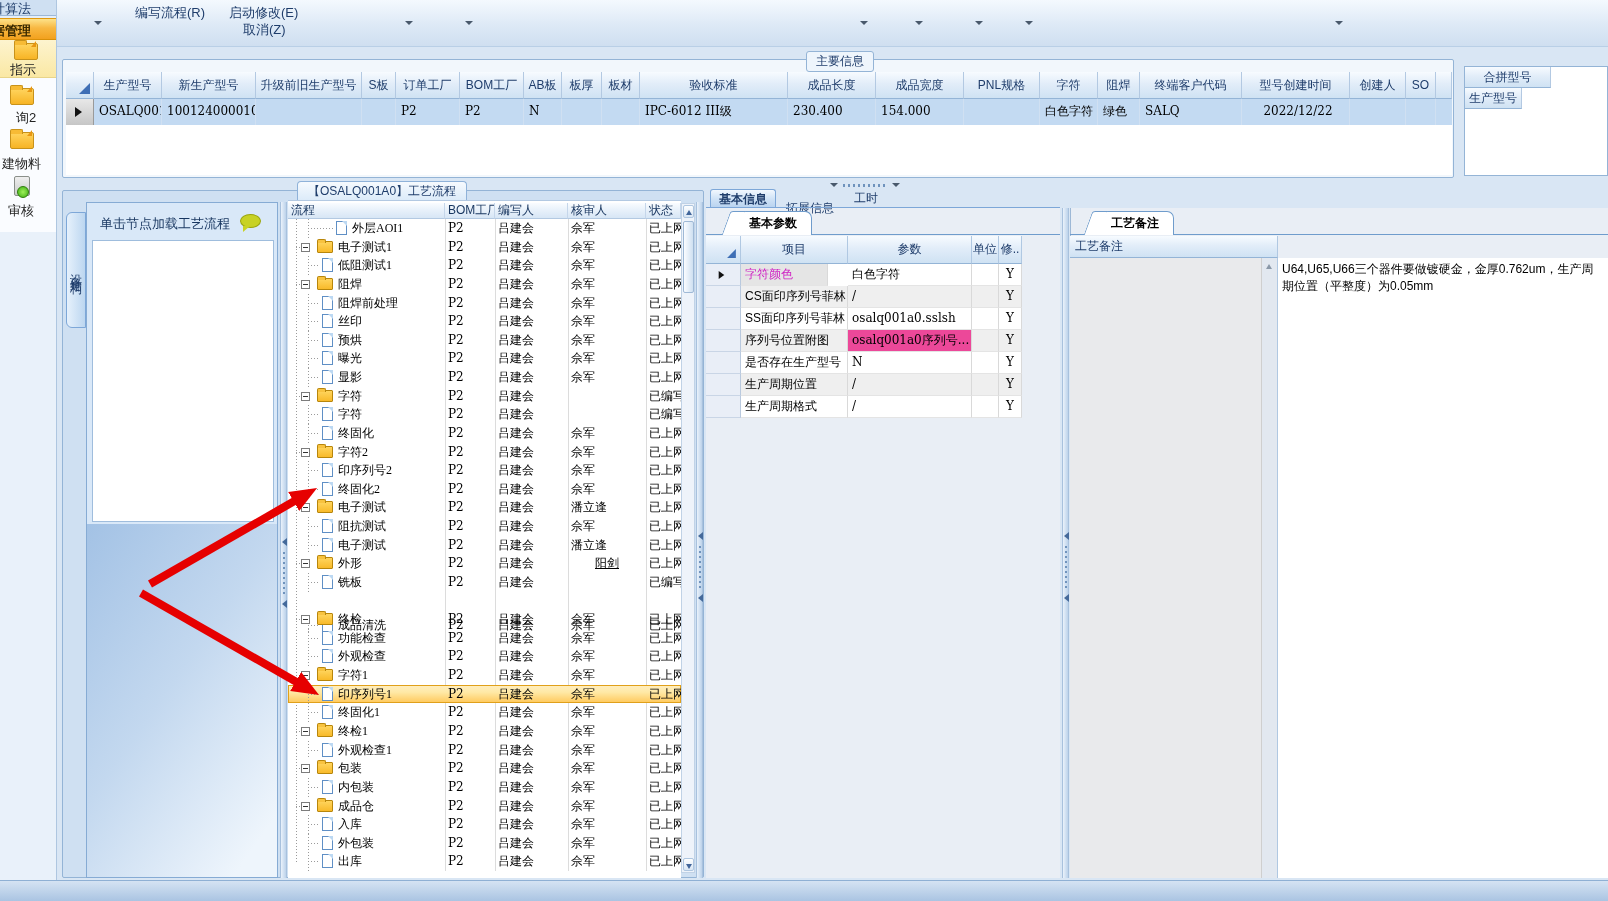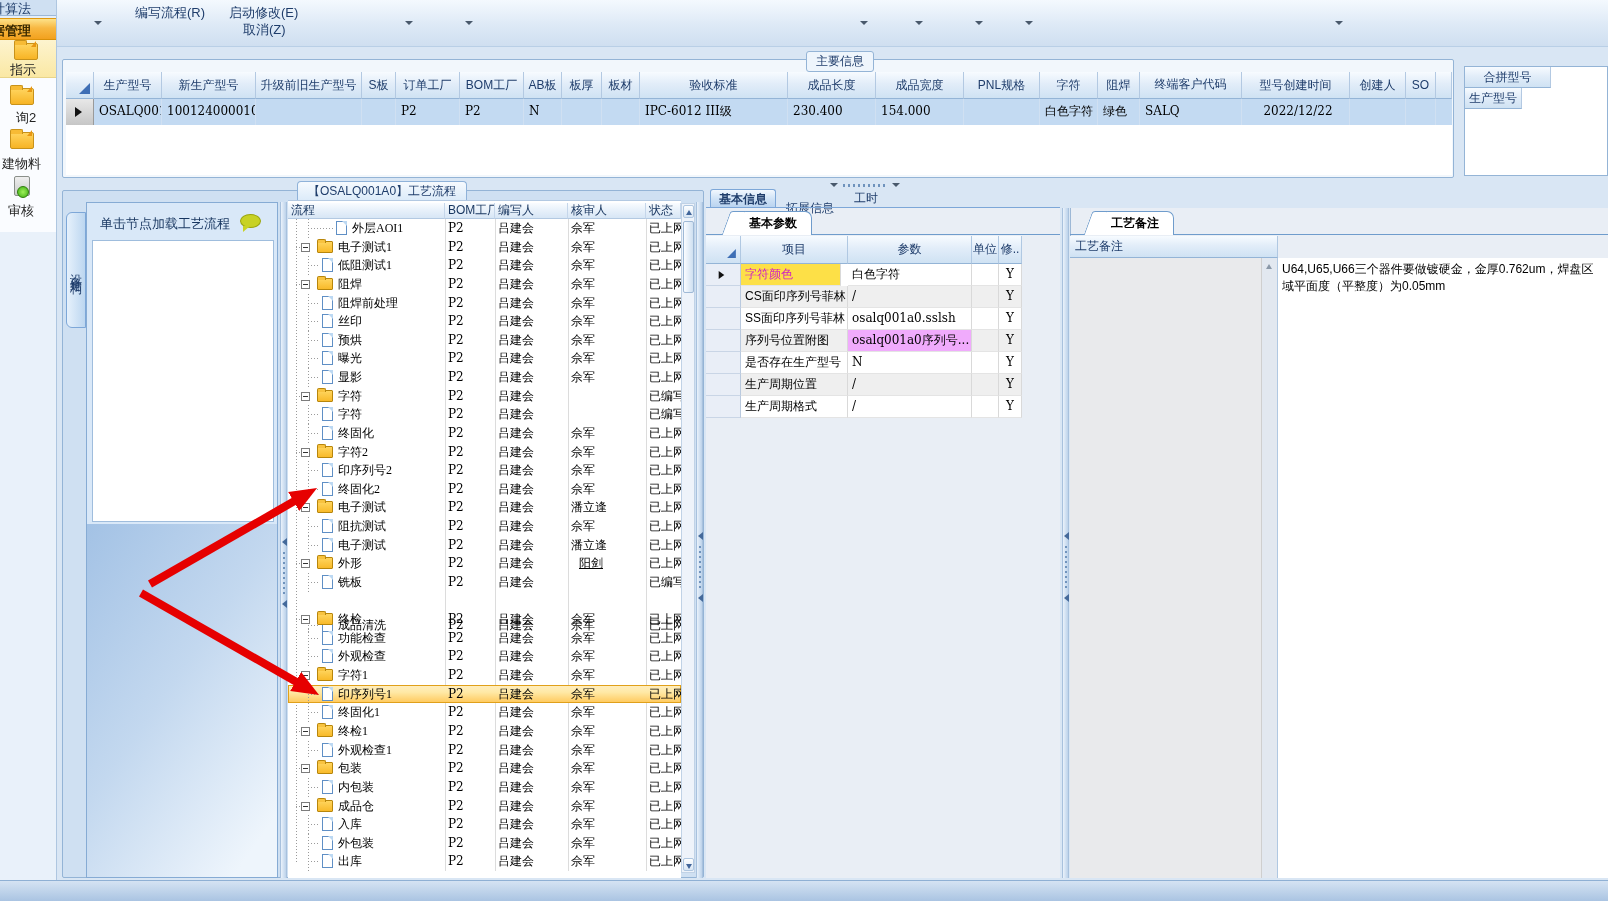--- a/index.html
+++ b/index.html
@@ -210,21 +210,21 @@
     <div class="th-cell" style="width: 64px;">BOM工厂</div>
     <div class="th-cell" style="width: 38px;">AB板</div>
     <div class="th-cell" style="width: 40px;">板厚</div>
     <div class="th-cell" style="width: 38px;">板材</div>
     <div class="th-cell" style="width: 148px;">验收标准</div>
     <div class="th-cell" style="width: 88px;">成品长度</div>
     <div class="th-cell" style="width: 88px;">成品宽度</div>
     <div class="th-cell" style="width: 76px;">PNL规格</div>
     <div class="th-cell" style="width: 58px;">字符</div>
     <div class="th-cell" style="width: 42px;">阻焊</div>
-    <div class="th-cell" style="width: 102px; font-family: Liberation Mono, monospace;">终端客户代码</div>
+    <div class="th-cell" style="width: 102px;">终端客户代码</div>
     <div class="th-cell" style="width: 108px;">型号创建时间</div>
     <div class="th-cell" style="width: 56px;">创建人</div>
     <div class="th-cell" style="width: 30px;">SO</div>
     <div class="th-cell" style="width: 16px;"></div>
   </div>
 <div class="abs mt-row" id="mt-row">
     <div class="mt-cell mt-sel-c" style="width: 28px; padding: 0px;">
       <div class="tri-right"></div>
     </div>
     <div class="mt-cell ser" style="width: 68px;">OSALQ001A0</div>
@@ -504,21 +504,21 @@
     </div>
     <div class="trow" style="top: 335.34px; height: 18.63px;">
       <div class="tcell" style="left: 0px; width: 157px;">
         <div class="hstub" style="left: 8px; width: 6px;"></div>
         <div class="expander"></div>
         <div class="tfolder" style="left: 29px;"></div>
         <div class="tlabel" style="left: 50px;">外形</div>
       </div>
       <div class="tcell ser" style="left: 157px; width: 50px; padding-left: 3px;">P2</div>
       <div class="tcell" style="left: 207px; width: 73px; padding-left: 3px;">吕建会</div>
-      <div class="tcell" style="left: 280px; width: 78px; padding-left: 11px; text-decoration: underline;">阳剑</div>
+      <div class="tcell" style="left: 296px; width: 78px; padding-left: 11px; text-decoration: underline;">阳剑</div>
       <div class="tcell" style="left: 358px; width: 40px; padding-left: 3px;">已上网</div>
     </div>
     <div class="trow" style="top: 353.97px; height: 18.63px;">
       <div class="tcell" style="left: 0px; width: 157px;">
         <div class="leafline"></div>
         <div class="hstub" style="left: 20px; width: 12px;"></div>
         <div class="tpage" style="left: 34px;"></div>
         <div class="tlabel" style="left: 50px;">铣板</div>
       </div>
       <div class="tcell ser" style="left: 157px; width: 50px; padding-left: 3px;">P2</div>
@@ -744,21 +744,21 @@
     <div class="th-cell" style="width: 107px;">项目</div>
     <div class="th-cell" style="width: 124px;">参数</div>
     <div class="th-cell" style="width: 27px;">单位</div>
     <div class="th-cell" style="width: 23px;">修..</div>
   </div>
 <div class="abs" id="pgrid-rows" style="left:706px;top:264px;width:316px;height:154px;background:#fff;">
     <div class="prow" style="top: 0px; left: 0px; width: 316px;">
       <div class="pcell selcol" style="left: 0px; width: 35px;">
         <div class="tri-right" style="left: 12px; top: 6px; transform: scale(0.8);"></div>
       </div>
-      <div class="pcell" style="left: 35px; width: 100px; background: #fde047; color: rgb(207, 31, 195);">字符颜色</div>
+      <div class="pcell" style="left: 35px; width: 87px; background: #e5e5e5; color: rgb(207, 31, 195);">字符颜色</div>
       <div class="pcell ser" style="left: 142px; width: 124px; background: rgb(255, 255, 255);">白色字符</div>
       <div class="pcell" style="left: 266px; width: 27px; background: rgb(255, 255, 255);"></div>
       <div class="pcell ser" style="left: 293px; width: 23px; background: rgb(255, 255, 255); text-align: center; padding-left: 0px;">Y</div>
     </div>
     <div class="prow" style="top: 22px; left: 0px; width: 316px;">
       <div class="pcell selcol" style="left: 0px; width: 35px;"></div>
       <div class="pcell" style="left: 35px; width: 107px; background: rgb(239, 239, 239);">CS面印序列号菲林</div>
       <div class="pcell ser" style="left: 142px; width: 124px; background: rgb(239, 239, 239);">/</div>
       <div class="pcell" style="left: 266px; width: 27px; background: rgb(239, 239, 239);"></div>
       <div class="pcell ser" style="left: 293px; width: 23px; background: rgb(239, 239, 239); text-align: center; padding-left: 0px;">Y</div>
@@ -766,21 +766,21 @@
     <div class="prow" style="top: 44px; left: 0px; width: 316px;">
       <div class="pcell selcol" style="left: 0px; width: 35px;"></div>
       <div class="pcell" style="left: 35px; width: 107px; background: rgb(255, 255, 255);">SS面印序列号菲林</div>
       <div class="pcell ser" style="left: 142px; width: 124px; background: rgb(255, 255, 255);">osalq001a0.sslsh</div>
       <div class="pcell" style="left: 266px; width: 27px; background: rgb(255, 255, 255);"></div>
       <div class="pcell ser" style="left: 293px; width: 23px; background: rgb(255, 255, 255); text-align: center; padding-left: 0px;">Y</div>
     </div>
     <div class="prow" style="top: 66px; left: 0px; width: 316px;">
       <div class="pcell selcol" style="left: 0px; width: 35px;"></div>
       <div class="pcell" style="left: 35px; width: 107px; background: rgb(239, 239, 239);">序列号位置附图</div>
-      <div class="pcell ser" style="left: 142px; width: 124px; background: #f0abfc;">osalq001a0序列号...</div>
+      <div class="pcell ser" style="left: 142px; width: 124px; background: #ec4899;">osalq001a0序列号...</div>
       <div class="pcell" style="left: 266px; width: 27px; background: rgb(239, 239, 239);"></div>
       <div class="pcell ser" style="left: 293px; width: 23px; background: rgb(239, 239, 239); text-align: center; padding-left: 0px;">Y</div>
     </div>
     <div class="prow" style="top: 88px; left: 0px; width: 316px;">
       <div class="pcell selcol" style="left: 0px; width: 35px;"></div>
       <div class="pcell" style="left: 35px; width: 107px; background: rgb(255, 255, 255);">是否存在生产型号</div>
       <div class="pcell ser" style="left: 142px; width: 124px; background: rgb(255, 255, 255);">N</div>
       <div class="pcell" style="left: 266px; width: 27px; background: rgb(255, 255, 255);"></div>
       <div class="pcell ser" style="left: 293px; width: 23px; background: rgb(255, 255, 255); text-align: center; padding-left: 0px;">Y</div>
     </div>
@@ -810,21 +810,21 @@
 <div class="subtab" style="left:1096px;top:211px;">工艺备注</div>
 <div class="hline" style="left:1070px;top:234px;width:538px;background:#6f9ccc;"></div>
 <div class="ngrid-head" id="ngrid-head" style="left:1070px;top:236px;width:538px;">
     <div class="th-cell" style="width: 208px;">工艺备注</div>
   </div>
 <div class="note-left" style="left:1070px;top:258px;width:192px;height:620px;"></div>
 <div class="note-scroll" style="left:1262px;top:258px;width:16px;height:620px;">
   <div class="arr-up" style="left:4px;top:6px;border-bottom-color:#8a98a8;"></div>
 </div>
 <div class="note-right" style="left:1278px;top:258px;width:330px;height:620px;">
-  <div class="note-text">U64,U65,U66三个器件要做镀硬金，金厚0.762um，焊盘区域平面度（平整度）为0.05mm</div>
+  <div class="note-text">U64,U65,U66三个器件要做镀硬金，金厚0.762um，生产周期位置（平整度）为0.05mm</div>
 </div>
 
 <div class="abs bottom-bar"></div>
 
 <svg id="anno">
   <defs>
     <marker id="ah" markerUnits="userSpaceOnUse" markerWidth="30" markerHeight="26" refX="5" refY="13" orient="auto">
       <path d="M0,2 L27,13 L0,24 Z" fill="#e60000"></path>
     </marker>
   </defs>

